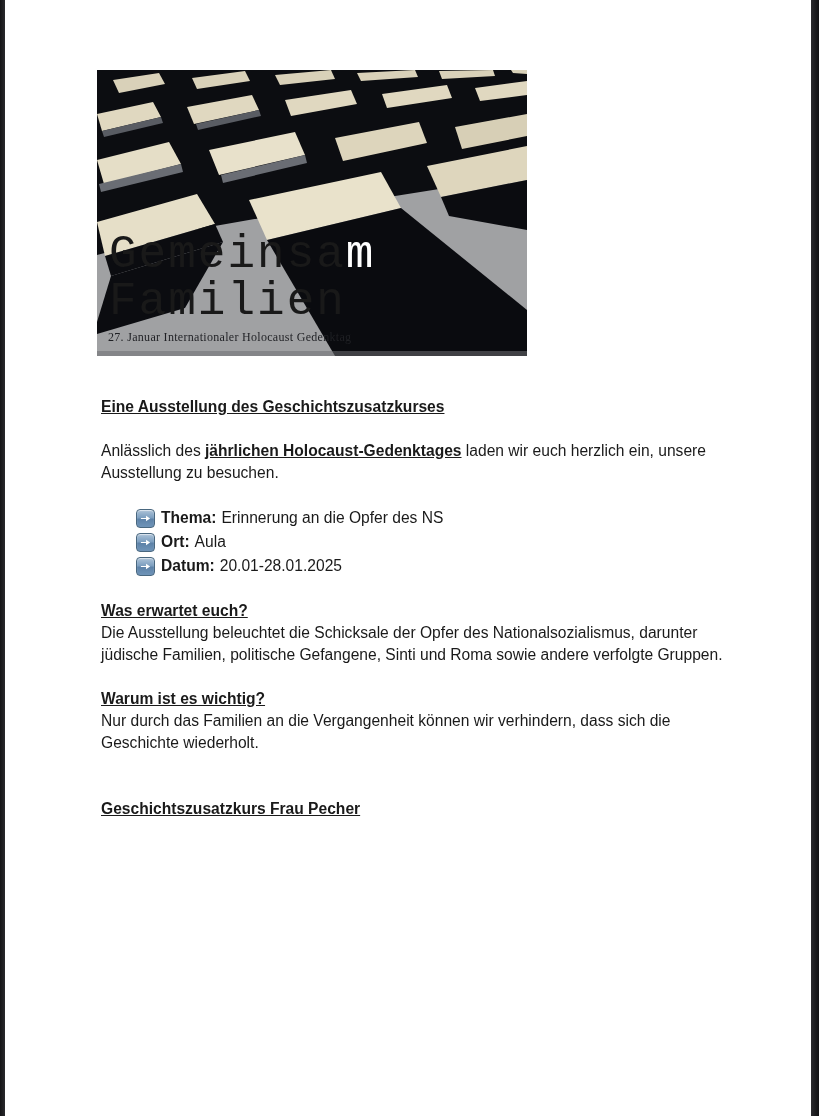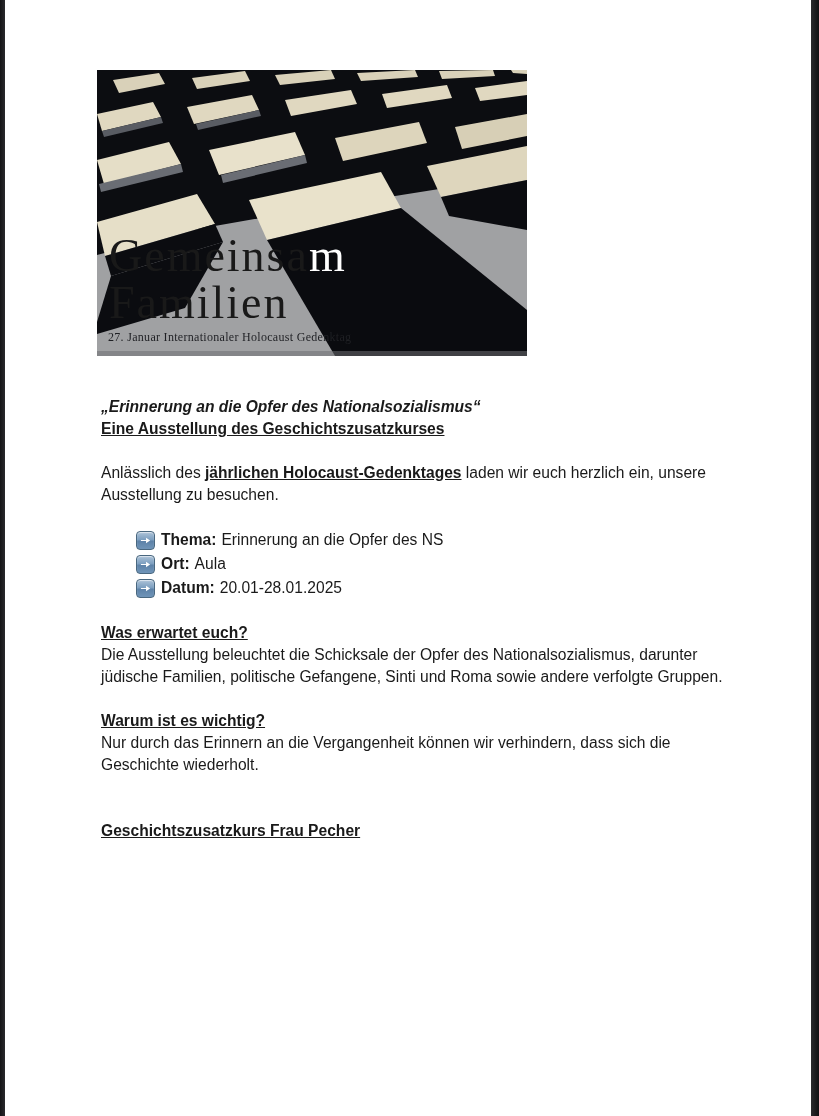--- a/index.html
+++ b/index.html
@@ -9,21 +9,21 @@
   }
   .edge{position:absolute;top:0;height:1116px;}
   .edge.left{left:0;width:5px;background:linear-gradient(90deg,#141416,#2a2a2d);}
   .edge.right{right:0;width:8px;background:linear-gradient(90deg,#2a2a2d,#101012);}
 
   
   .memorial{position:absolute;left:97px;top:70px;width:430px;height:286px;overflow:hidden;}
   .memorial svg{position:absolute;left:0;top:0;width:430px;height:286px;display:block;}
   .mem-title{
     position:absolute;left:12px;top:162px;width:410px;
-    font-family:Liberation Serif, serif;
+    font-family:Liberation Mono, monospace;
     font-size:46px;line-height:47px;letter-spacing:2px;color:#191919;font-weight:400;
   }
   .mem-title .white-m{color:#ffffff;}
   .mem-caption{
     position:absolute;left:11px;top:260px;width:418px;white-space:nowrap;
     font-family:"Liberation Serif","DejaVu Serif",serif;
     font-size:12px;color:#1f2024;letter-spacing:0.3px;
   }
 
   
@@ -102,21 +102,20 @@
       <rect x="0" y="281" width="430" height="5" fill="#6e6f72" opacity="0.55"></rect>
     </svg>
     <div class="mem-title">
       <span><span>Gemeinsa</span><span class="white-m">m</span></span><br>
       <span>Familien</span>
     </div>
     <div class="mem-caption">27. Januar Internationaler Holocaust Gedenktag</div>
   </div>
 
   <div class="doc">
-    <p class="bi">„Erinnerung an die Opfer des Nationalsozialismus“</p>
     <p class="b">Eine Ausstellung des Geschichtszusatzkurses</p>
     <div class="gap"></div>
     <p><span>Anlässlich des </span><span class="b">jährlichen Holocaust-Gedenktages</span><span> laden wir euch herzlich ein, unsere Ausstellung zu besuchen.</span></p>
     <div class="gap"></div>
 
     <div class="detail-row">
       <span class="arrow-btn">
           <svg width="11" height="11" viewBox="0 0 12 12">
             <path d="M1 6.6h5.6V9l4.4-3-4.4-3v2.4H1z" fill="#ffffff"></path>
           </svg>
@@ -141,18 +140,18 @@
         </span>
       <span class="detail-label">Datum:</span>
       <span>20.01-28.01.2025</span>
     </div>
 
     <div class="gap"></div>
     <p class="b">Was erwartet euch?</p>
     <p>Die Ausstellung beleuchtet die Schicksale der Opfer des Nationalsozialismus, darunter jüdische Familien, politische Gefangene, Sinti und Roma sowie andere verfolgte Gruppen.</p>
     <div class="gap"></div>
     <p class="b">Warum ist es wichtig?</p>
-    <p>Nur durch das Erinnern an die Vergangenheit können wir verhindern, dass sich die Geschichte wiederholt.</p>
+    <p>Nur durch das Familien an die Vergangenheit können wir verhindern, dass sich die Geschichte wiederholt.</p>
     <div class="gap"></div>
     <div class="gap"></div>
     <p class="b">Geschichtszusatzkurs Frau Pecher</p>
   </div>
 </div>
 
 </body></html>

